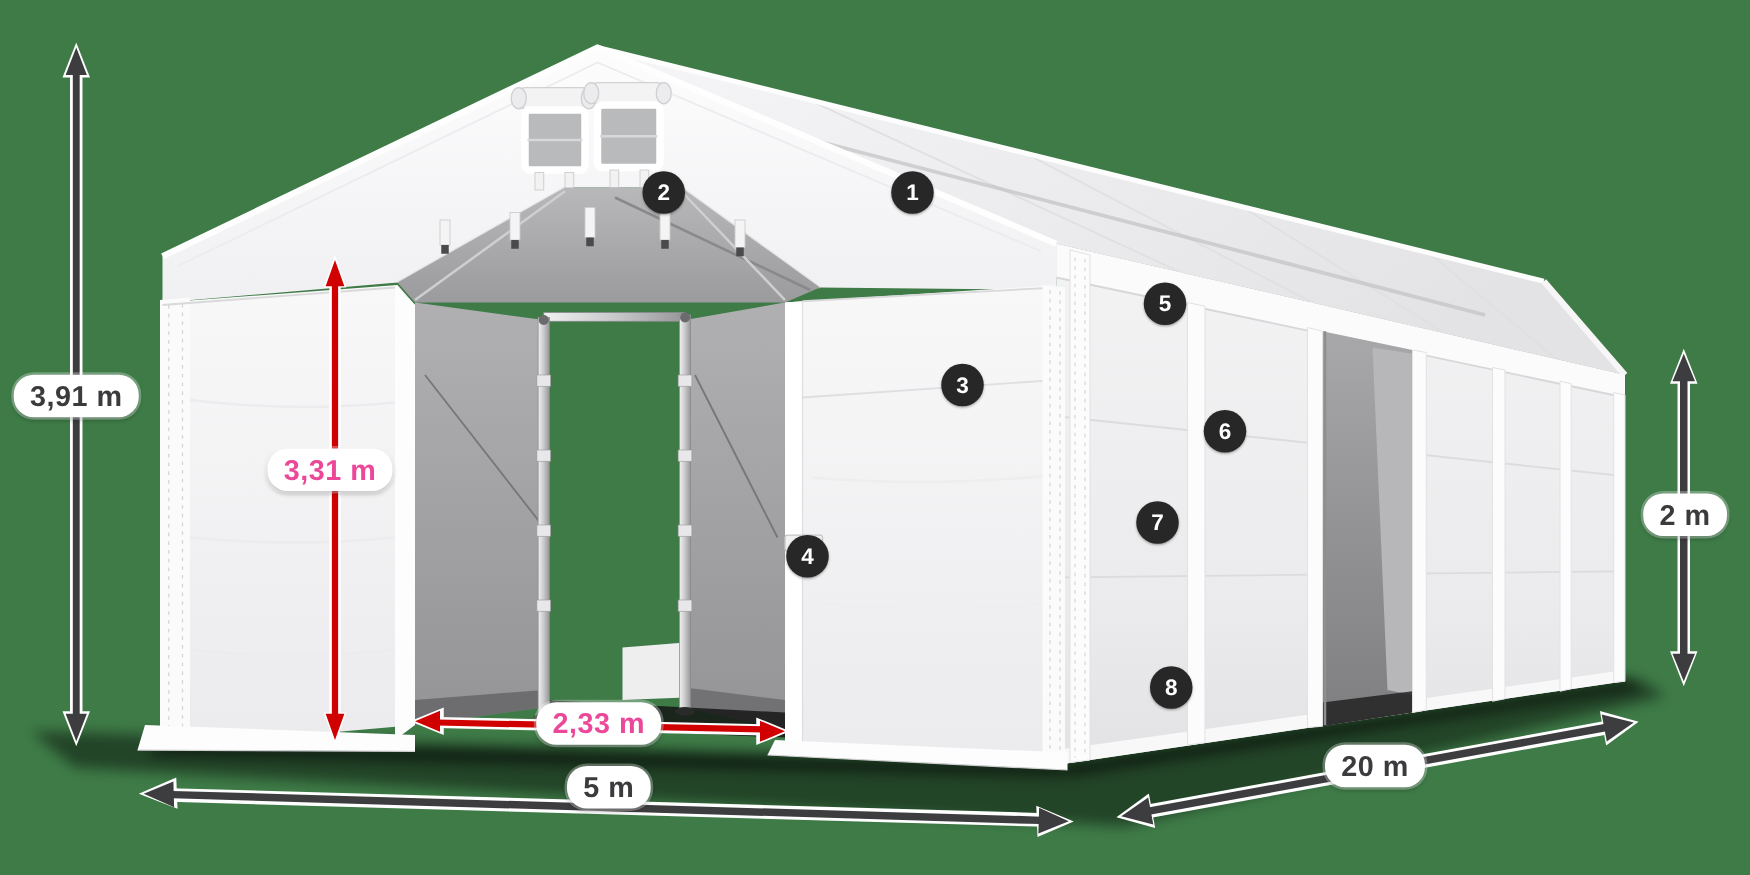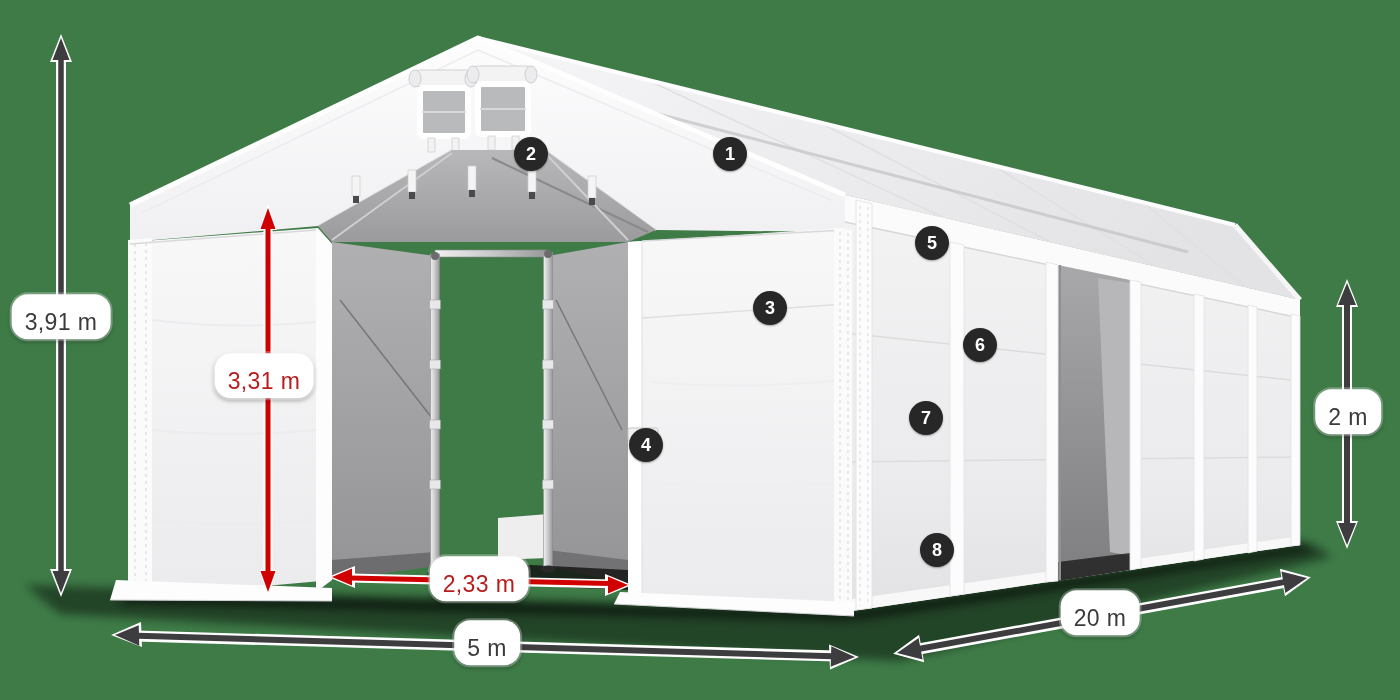--- a/index.html
+++ b/index.html
@@ -6,27 +6,27 @@
   body {
     width:1400px; height:700px; overflow:hidden;
     background:#3e7b47;
     font-family:"Liberation Sans", sans-serif;
   }
   .stage { position:relative; width:1400px; height:700px; }
   .tent-svg { position:absolute; left:0; top:0; }
   .dim-label {
     position:absolute; transform:translate(-50%,-50%);
     background:#ffffff; border-radius:16px;
-    padding:15px 13px 4px 13px;
-    font-size:23px; font-weight:normal; color:#3b3b3d;
+    padding:4px 13px 4px 13px;
+    font-size:23px; font-weight:bold; color:#3b3b3d;
     letter-spacing:0.4px; white-space:nowrap;
     box-shadow:0 0 0 2px rgba(255,255,255,0.30), 0 2px 4px rgba(0,0,0,0.30);
     line-height:1.15;
   }
-  .dim-label.red { color:#b91c1c; }
+  .dim-label.red { color:#ec4899; }
   .badge {
     position:absolute; transform:translate(-50%,-50%);
     width:34px; height:34px; border-radius:50%;
     background:#272727; color:#ffffff;
     font-size:18px; font-weight:bold;
     display:flex; align-items:center; justify-content:center;
     box-shadow:0 1px 2px rgba(0,0,0,0.35);
   }
 </style>
 </head>
@@ -284,21 +284,21 @@
       <line x1="1347" y1="302" x2="1347" y2="526" stroke="#3d3d3f" stroke-width="6"></line>
       <polygon points="1347,283 1338,305 1356,305" fill="#3d3d3f"></polygon>
       <polygon points="1347,545 1338,523 1356,523" fill="#3d3d3f"></polygon>
     </g>
   </g>
 </svg>
 
 <div class="dim-label" style="left:61px; top:317px;">3,91 m</div>
 <div class="dim-label red" style="left:264px; top:376px;">3,31 m</div>
 <div class="dim-label red" style="left:479px; top:579px;">2,33 m</div>
-<div class="dim-label" style="left:487px; top:643px;">5 m</div>
+<div class="dim-label" style="left:487px; top:630px;">5 m</div>
 <div class="dim-label" style="left:1100px; top:613px;text-align:right;">20 m</div>
 <div class="dim-label" style="left:1348px; top:412px;">2 m</div>
 
 <div class="badge" style="left:730px; top:154px;">1</div>
 <div class="badge" style="left:531px; top:154px;">2</div>
 <div class="badge" style="left:770px; top:308px;">3</div>
 <div class="badge" style="left:646px; top:445px;">4</div>
 <div class="badge" style="left:932px; top:243px;">5</div>
 <div class="badge" style="left:980px; top:345px;">6</div>
 <div class="badge" style="left:926px; top:418px;">7</div>

